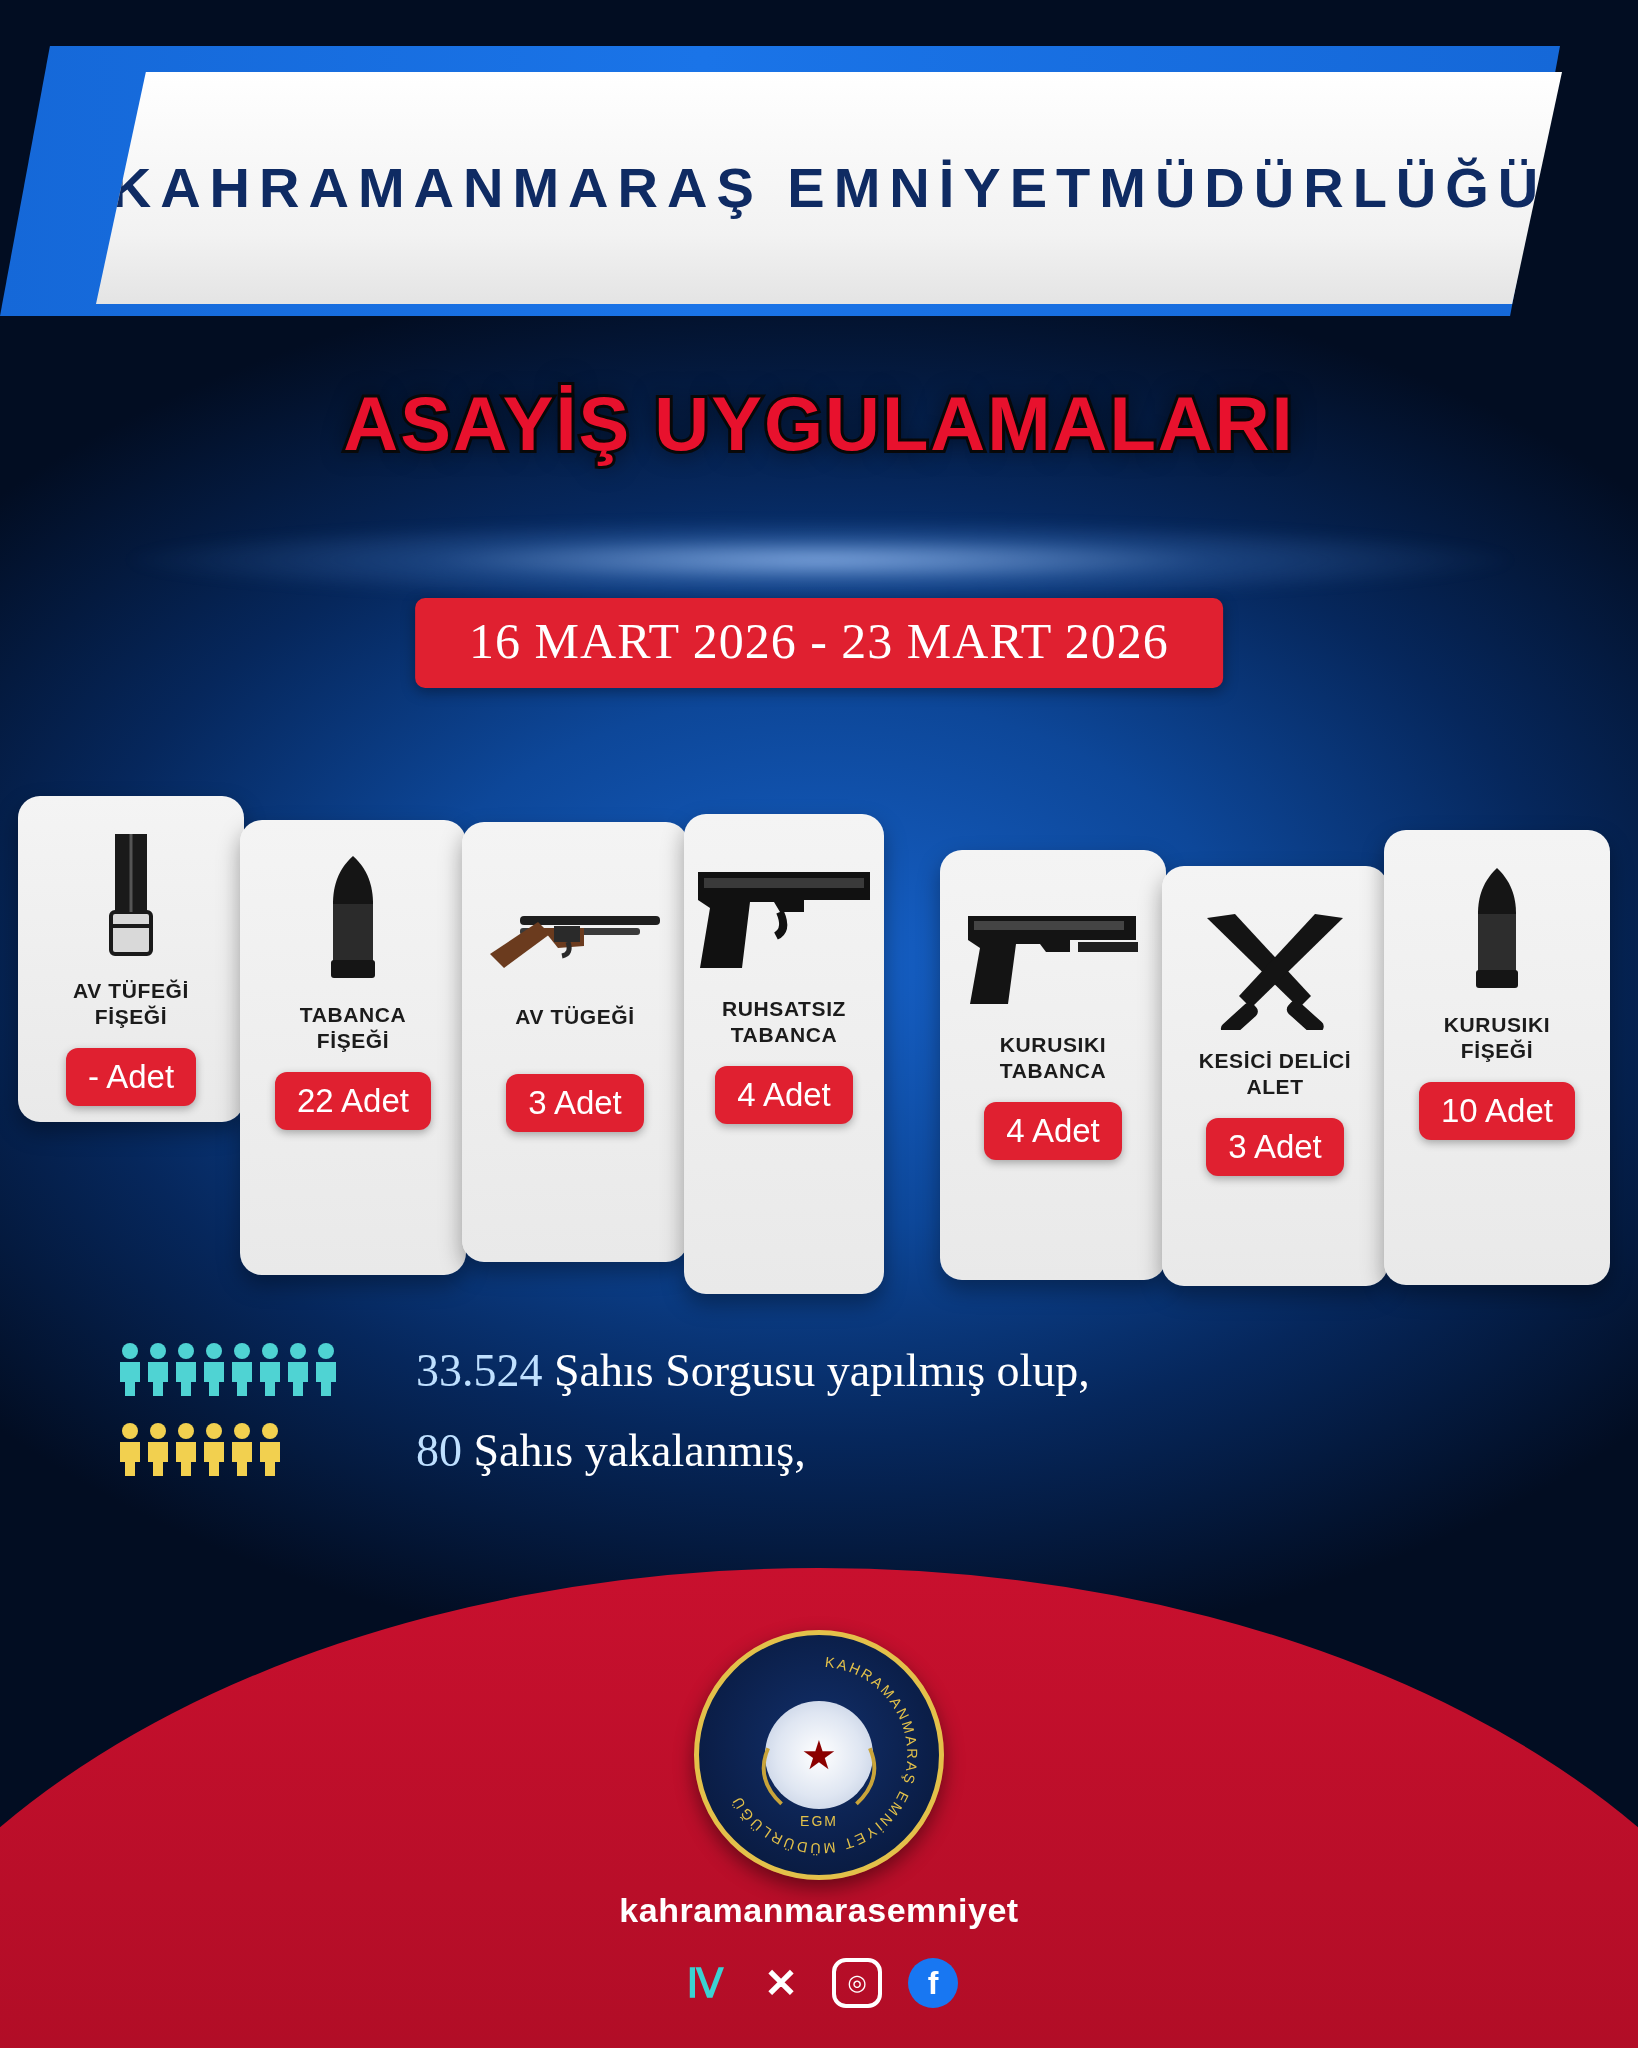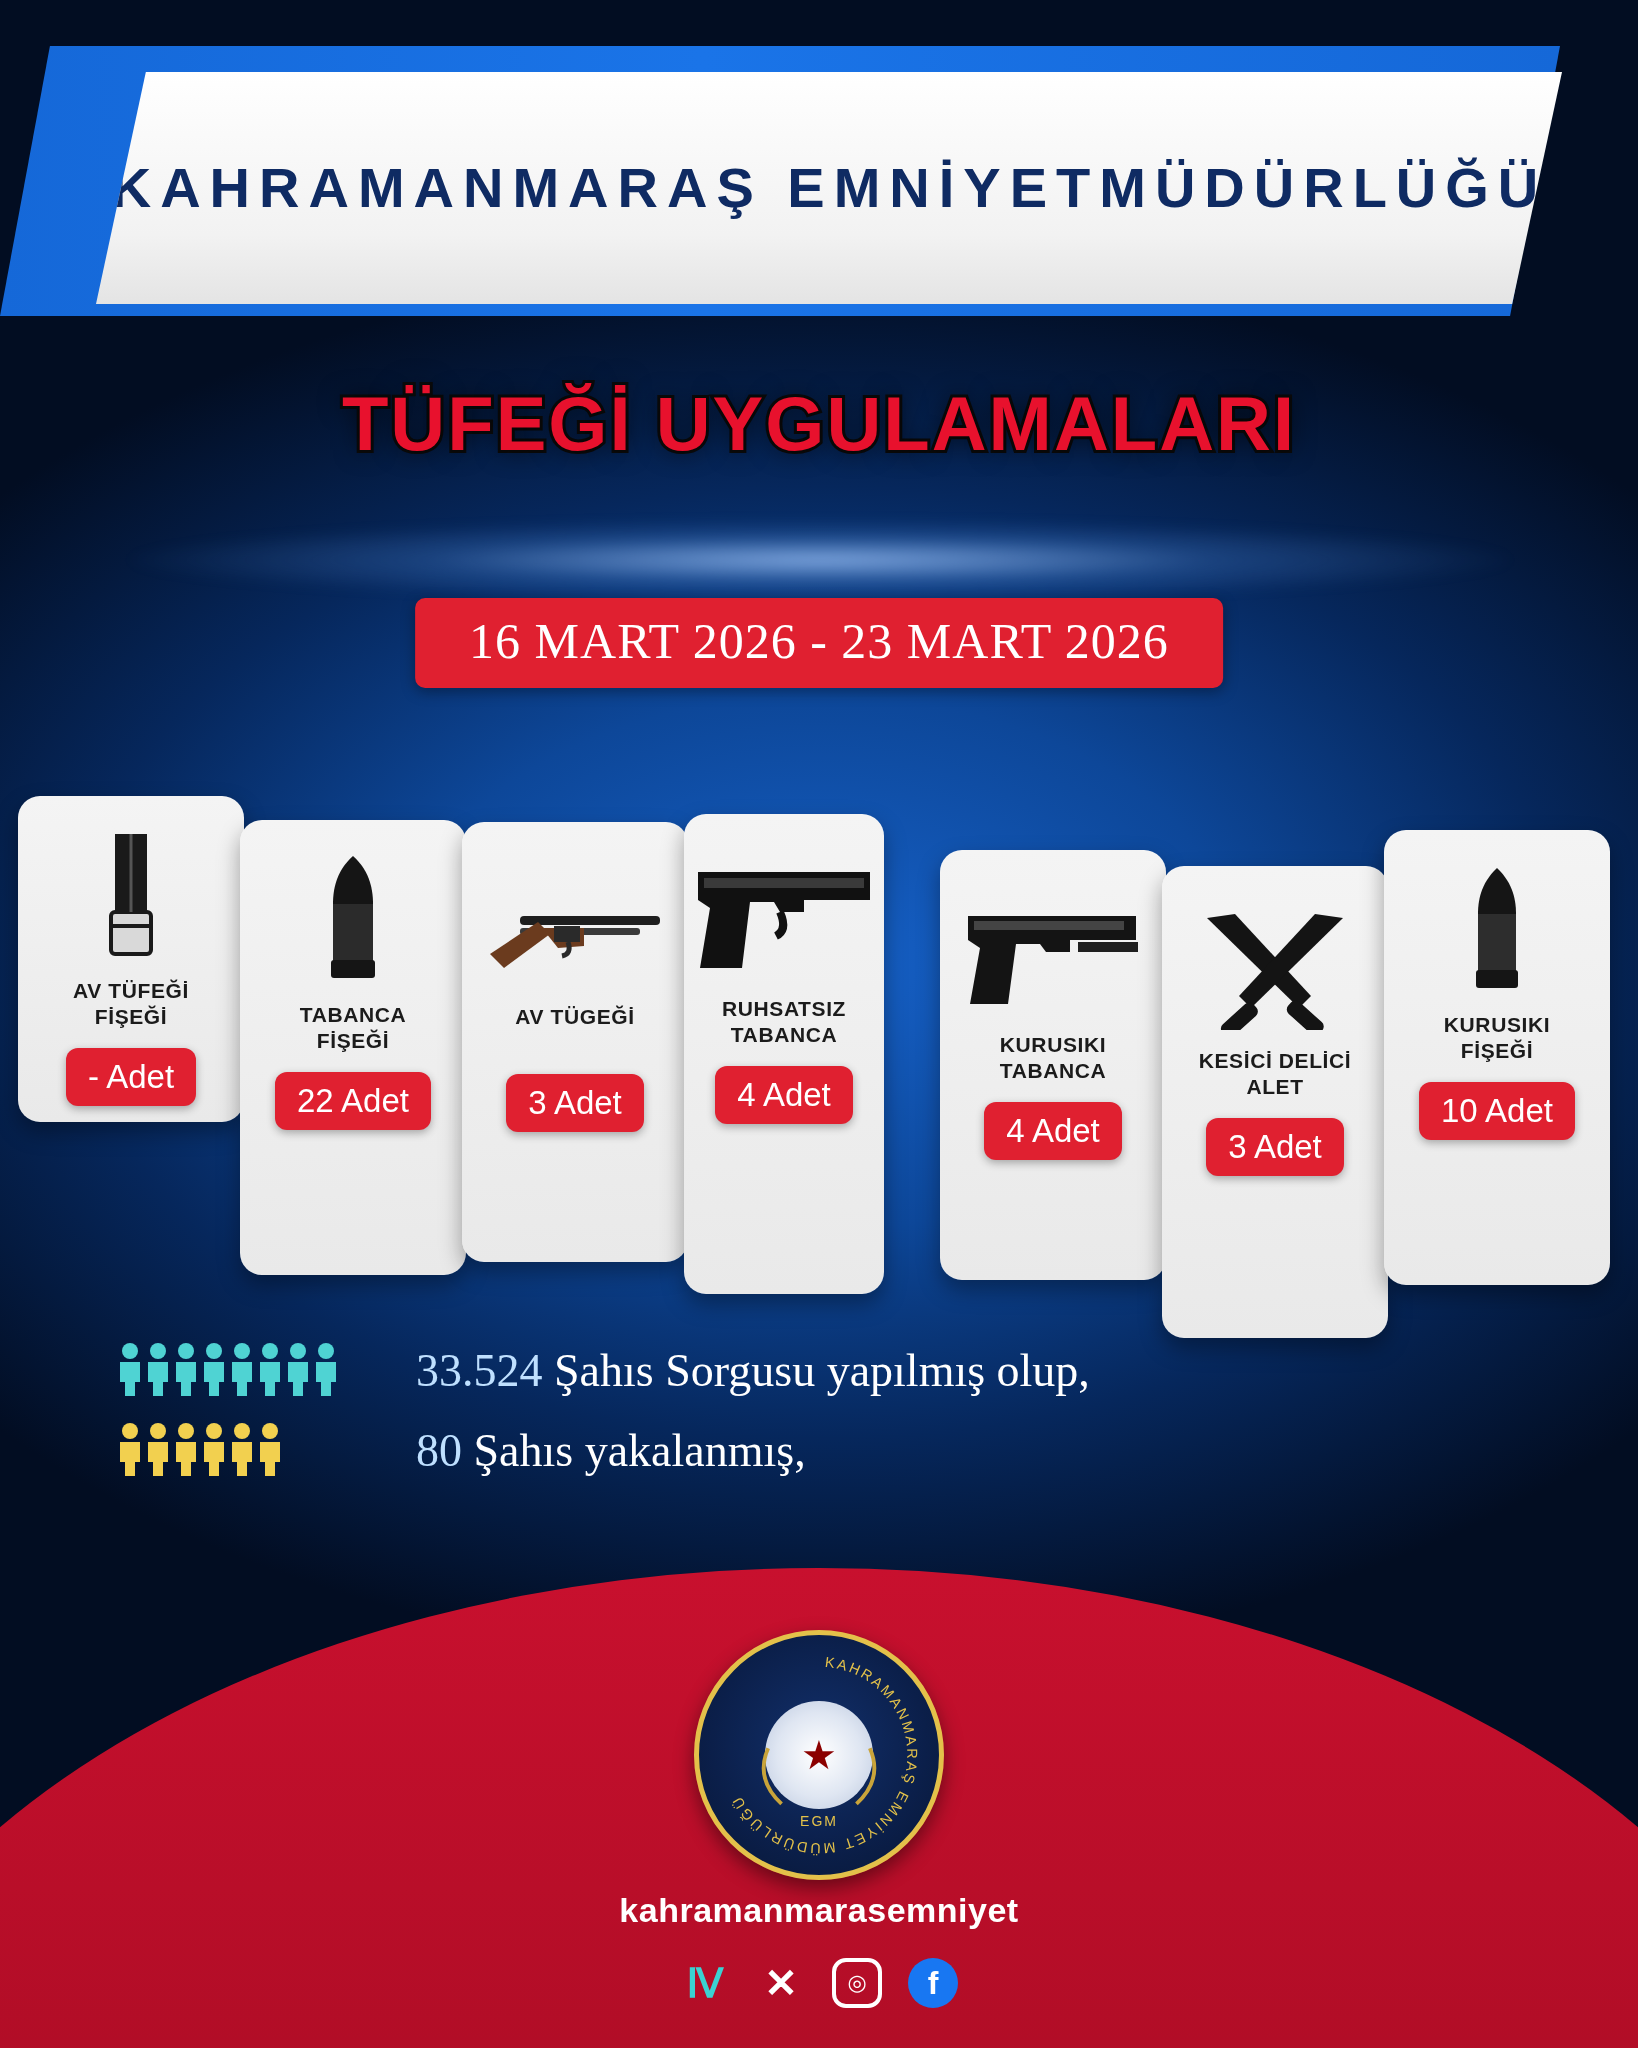--- a/index.html
+++ b/index.html
@@ -132,21 +132,21 @@
     white-space: nowrap;
     box-shadow: 0 3px 8px rgba(0,0,0,.3);
   }
 
   
   .c0 { left: 0px;    top: 6px;   height: 326px; }
   .c1 { left: 222px;  top: 30px;  height: 455px; }
   .c2 { left: 444px;  top: 32px;  height: 440px; }
   .c3 { left: 666px;  top: 24px;  height: 480px; width: 200px; }
   .c4 { left: 922px;  top: 60px;  height: 430px; }
-  .c5 { left: 1144px; top: 76px;  height: 472px; }
+  .c5 { left: 1144px; top: 76px;  height: 420px; }
   .c6 { left: 1366px; top: 40px;  height: 455px; }
 
   
   .stats {
     position: absolute;
     top: 1330px; left: 0; width: 1638px;
   }
   .stat-row {
     display: flex;
     align-items: center;
@@ -231,21 +231,21 @@
 <div id="poster">
 
   <div class="banner-wrap">
     <div class="banner-blue"></div>
     <div class="banner-white">
       <div class="banner-line1">KAHRAMANMARAŞ EMNİYET</div>
       <div class="banner-line2">MÜDÜRLÜĞÜ</div>
     </div>
   </div>
 
-  <div class="headline">TÜFEĞİ UYGULAMALARI</div>
+  <div class="headline">ASAYİŞ UYGULAMALARI</div>
   <div class="glow"></div>
 
   <div class="date-pill">16 MART 2026 - 23 MART 2026</div>
 
   <div class="cards">
 
     <div class="card c0">
       <div class="icon">
         <svg width="92" height="130" viewBox="0 0 92 130">
           <rect x="30" y="4" width="32" height="78" fill="#1a1a1a"></rect>

